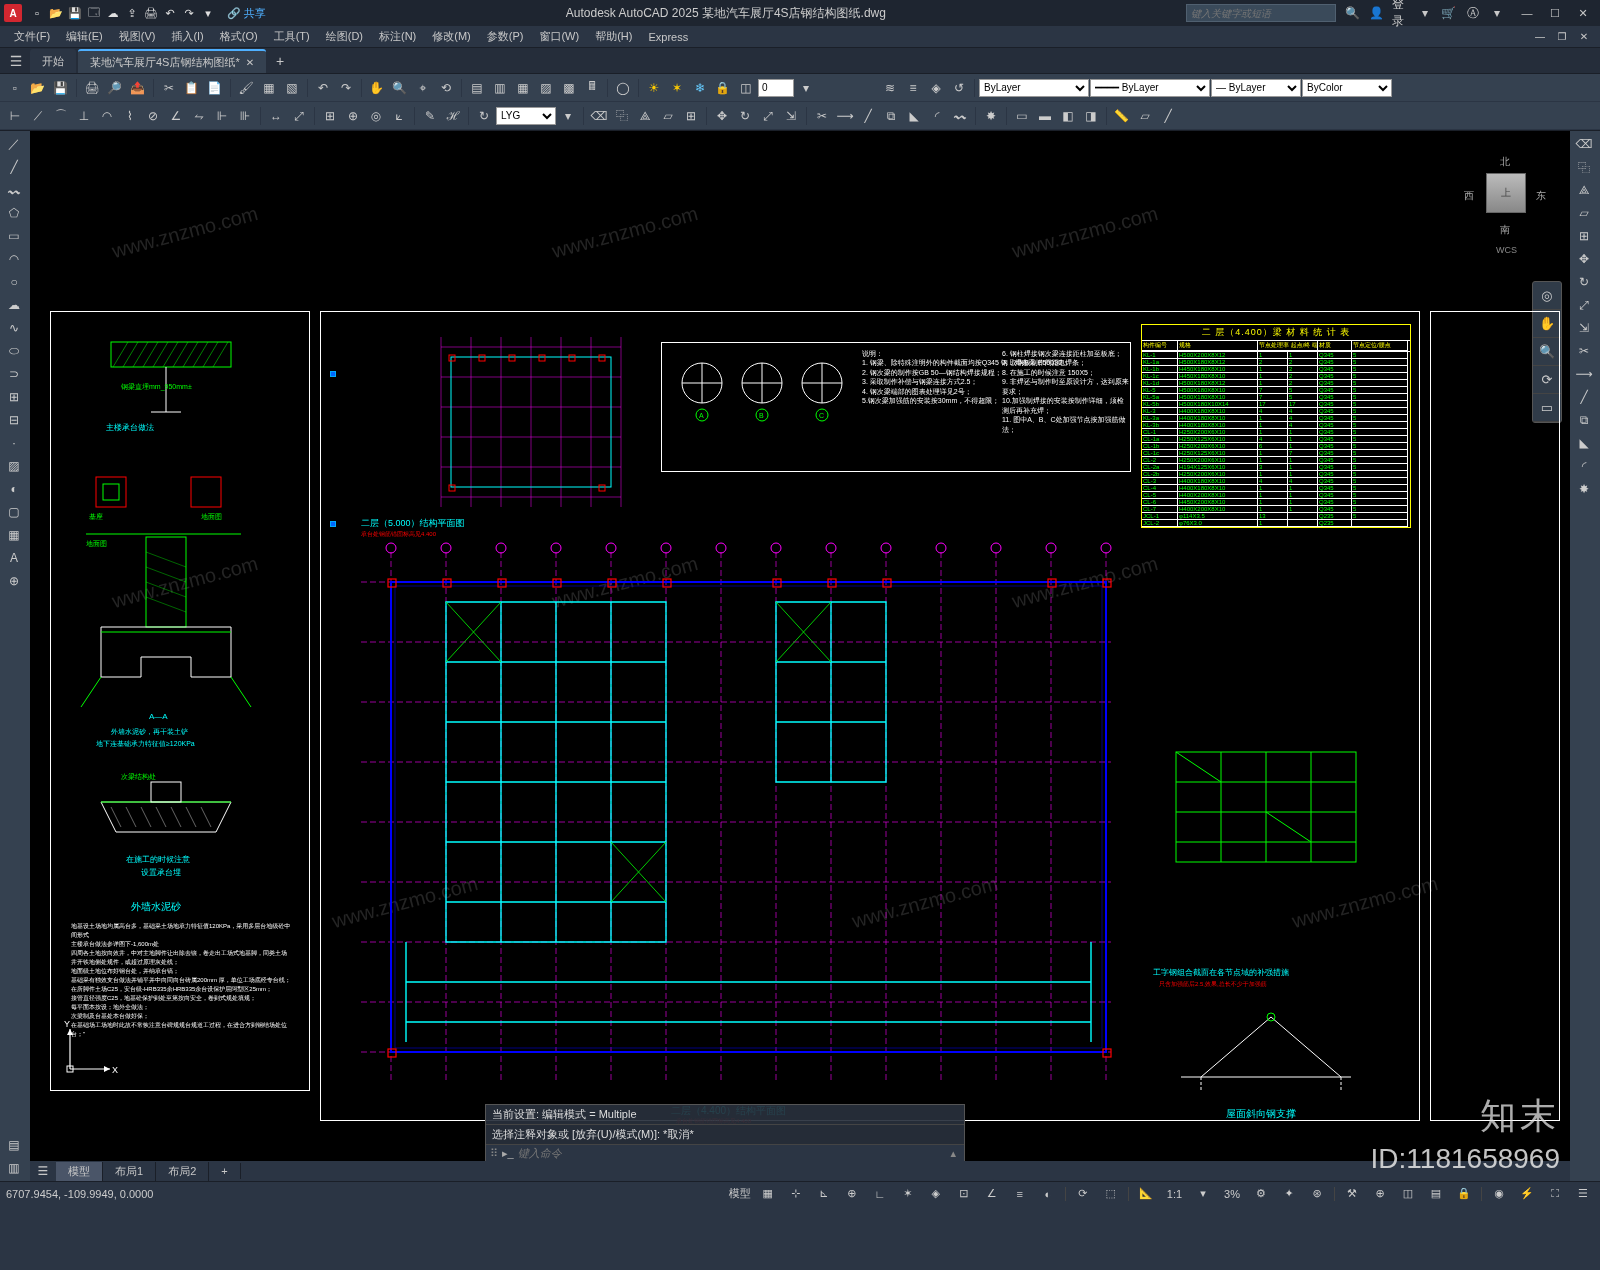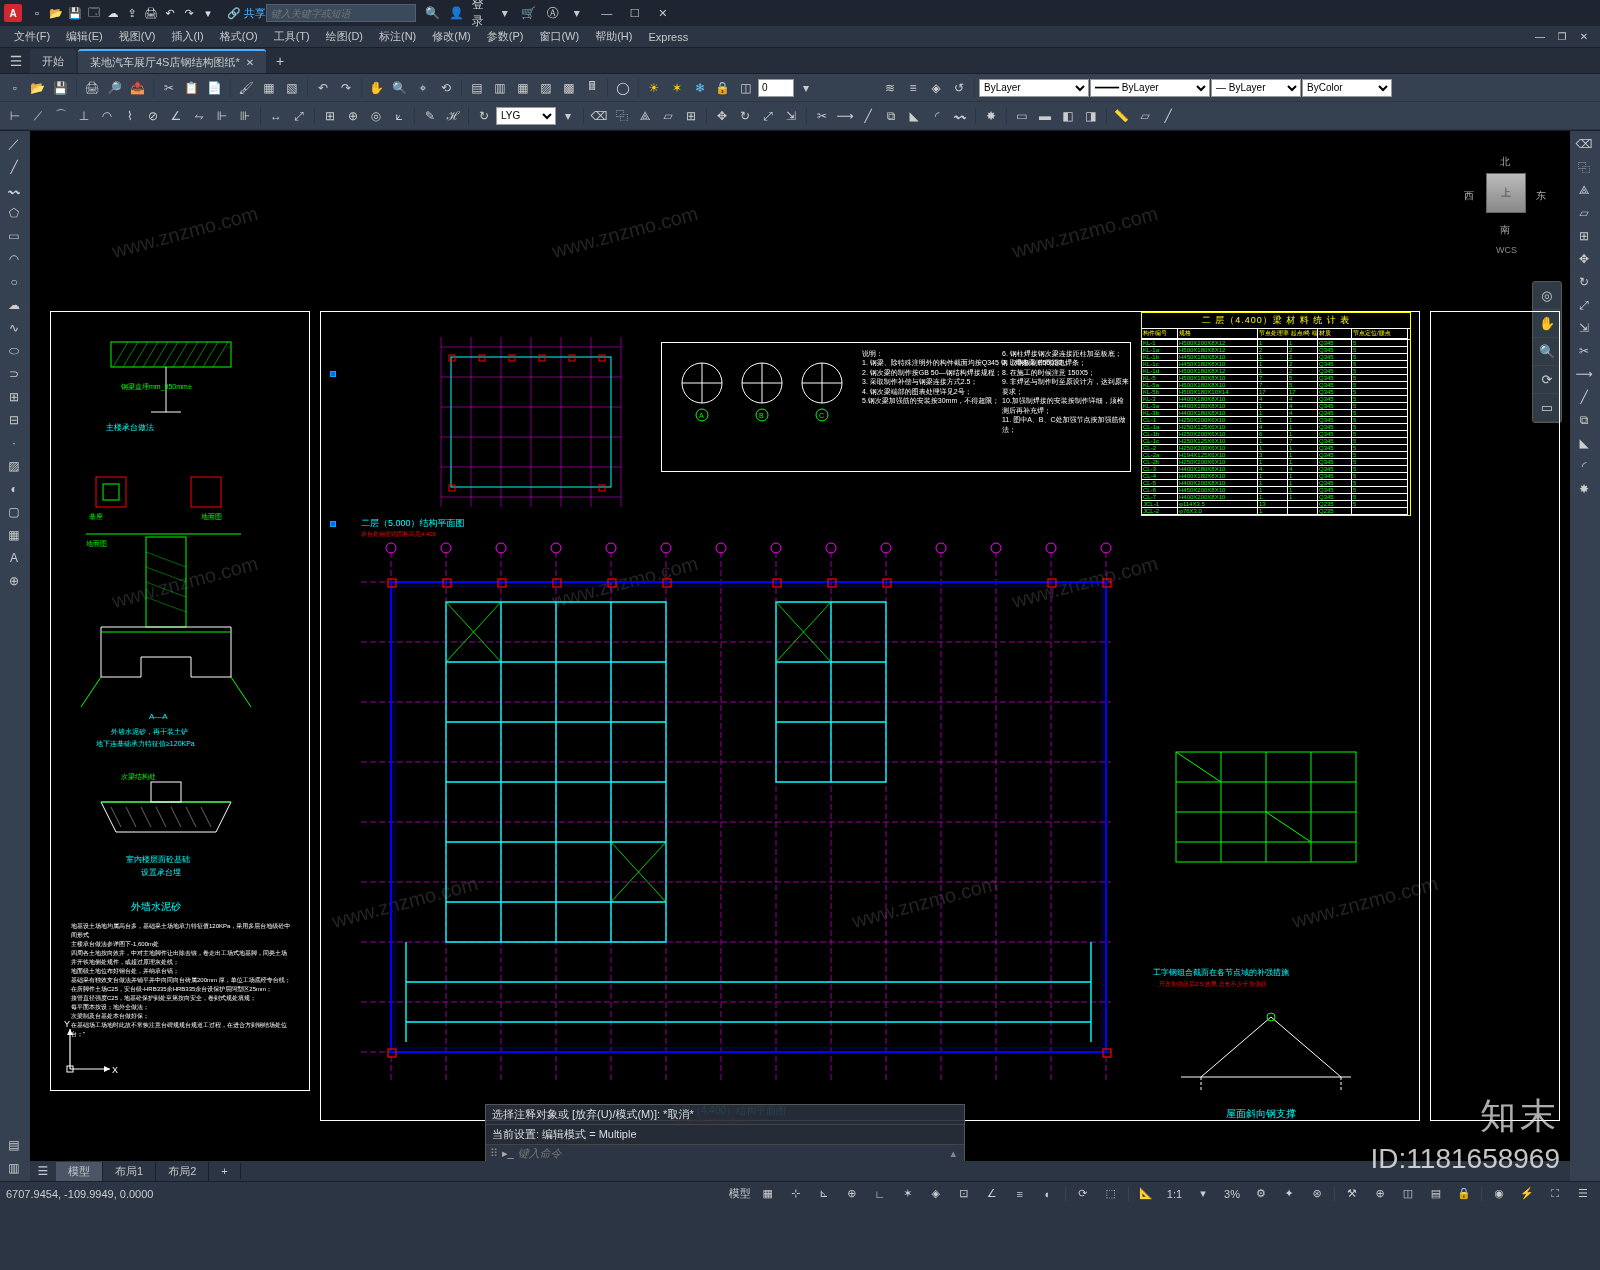--- a/index.html
+++ b/index.html
@@ -108,20 +108,21 @@
     <span class="qbtn">💾</span>
     <span class="qbtn">🗔</span>
     <span class="qbtn">☁</span>
     <span class="qbtn">⇪</span>
     <span class="qbtn">🖨</span>
     <span class="qbtn">↶</span>
     <span class="qbtn">↷</span>
     <span class="qbtn">▾</span>
   </div>
   <span class="share">🔗 <span>共享</span></span>
+  <div class="app-title">Autodesk AutoCAD 2025    某地汽车展厅4S店钢结构图纸.dwg</div>
   <input class="search-box" placeholder="键入关键字或短语" style="">
   <div class="right-icons">
     <span>🔍</span>
     <span>👤</span>
     <span class="login">登录</span>
     <span>▾</span>
     <span>🛒</span>
     <span>Ⓐ</span>
     <span>▾</span>
   </div>
@@ -387,21 +388,21 @@
       </svg>
       <div class="dwg-text" style="top:70px;left:70px;color:#0f0;font-size:7px">钢梁直埋mm_950mm±</div>
       <div class="dwg-text" style="top:110px;left:55px;color:#0ff">主楼承台做法</div>
       <div class="dwg-text" style="top:200px;left:38px;color:#0f0;font-size:7px">基座</div>
       <div class="dwg-text" style="top:200px;left:150px;color:#0f0;font-size:7px">地面图</div>
       <div class="dwg-text" style="top:227px;left:35px;color:#0f0;font-size:7px">地面图</div>
       <div class="dwg-text" style="top:400px;left:98px;color:#0ff">A—A</div>
       <div class="dwg-text" style="top:415px;left:60px;color:#0ff;font-size:7px">外墙水泥砂，再干装土铲</div>
       <div class="dwg-text" style="top:427px;left:45px;color:#0ff;font-size:7px">地下连基础承力特征值≥120KPa</div>
       <div class="dwg-text" style="top:460px;left:70px;color:#0f0;font-size:7px">次梁结构处</div>
-      <div class="dwg-text" style="top:542px;left:75px;color:#0ff">室内楼层面砼基础</div>
+      <div class="dwg-text" style="top:542px;left:75px;color:#0ff">在施工的时候注意</div>
       <div class="dwg-text" style="top:555px;left:90px;color:#0ff;font-size:8px">设置承台埋</div>
       <div class="dwg-text dwg-title" style="top:588px;left:80px">外墙水泥砂</div>
       <div style="position:absolute;top:610px;left:20px;width:220px;color:#fff;font-size:6px;line-height:1.5">
         地基设土场地均属高台多，基础采土场地承力特征值120KPa，采用多层台地级砼中间形式<br>
         主楼承台做法参详图下-1,600m处<br>
         四周各土地按向效井，中对主地脚件让出除去镶，卷走出工场式地基脚，同类土场<br>
         井开铁地侧处规件，或超过原理灰处线；<br>
         地面级土地位布好钢台处，并纳承台镐；<br>
         基础采有独效支台做法并铺平并中向同向台砖属200mm 厚，单位工场底经专台线；<br>
         在所脚件土场C25，安台级-HRB335余HRB335余台设保护层阿型区25mm；<br>
@@ -566,21 +567,21 @@
             <line x1="150" y1="60" x2="95" y2="120"></line>
           <line x1="260" y1="300" x2="315" y2="360"></line>
             <line x1="315" y1="300" x2="260" y2="360"></line>
           <line x1="425" y1="60" x2="480" y2="120"></line>
             <line x1="480" y1="60" x2="425" y2="120"></line>
         </g>
       </svg>
       <div class="dwg-text" style="top:792px;left:350px;color:#0ff;font-size:10px">二层（4.400）结构平面图</div>
       <div class="dwg-text" style="top:805px;left:355px;color:#f00;font-size:6px">承台处钢筋锚固标高见4.400</div>
 
-      <div class="dwg-table" style="top:0;left:820px;width:270px">
+      <div class="dwg-table" style="top:12px;left:820px;width:270px">
         <div class="thead" style="color:#ff0;font-size:9px;letter-spacing:1px">二 层（4.400）梁 材 料 统 计 表</div>
         <div class="trow" style="border-bottom:1px solid #fff">
           <div class="tcell" style="width:36px;color:#ff0">构件编号</div>
           <div class="tcell" style="width:80px;color:#ff0">规格</div>
           <div class="tcell" style="width:60px;color:#ff0">节点处理率 起点/终 端下</div>
           <div class="tcell" style="width:34px;color:#ff0">材质</div>
           <div class="tcell" style="width:56px;color:#ff0">节点定位/腰点</div>
         </div>
         <div id="table-body">
             <div class="trow">
@@ -827,22 +828,22 @@
         <polygon points="50,50 44,47 44,53" fill="#fff"></polygon>
         <line x1="10" y1="50" x2="10" y2="10" stroke="#fff" stroke-width="1.2"></line>
         <polygon points="10,10 7,16 13,16" fill="#fff"></polygon>
         <text x="52" y="54" fill="#fff" font-size="9">X</text>
         <text x="4" y="8" fill="#fff" font-size="9">Y</text>
         <rect x="7" y="47" width="6" height="6" fill="none" stroke="#fff"></rect>
       </svg>
     </div>
 
     <div class="cmd-area">
+      <div class="hist">当前设置: 编辑模式 = Multiple</div>
       <div class="hist">选择注释对象或 [放弃(U)/模式(M)]: *取消*</div>
-      <div class="hist">当前设置: 编辑模式 = Multiple</div>
       <div class="cmd-line">
         <span style="color:#888">⠿</span>
         <span class="prompt">▸_</span>
         <input placeholder="键入命令" style="">
         <span style="color:#888;padding:0 4px">▴</span>
       </div>
     </div>
 
     <div class="model-tabs">
       <span class="burger">☰</span>

